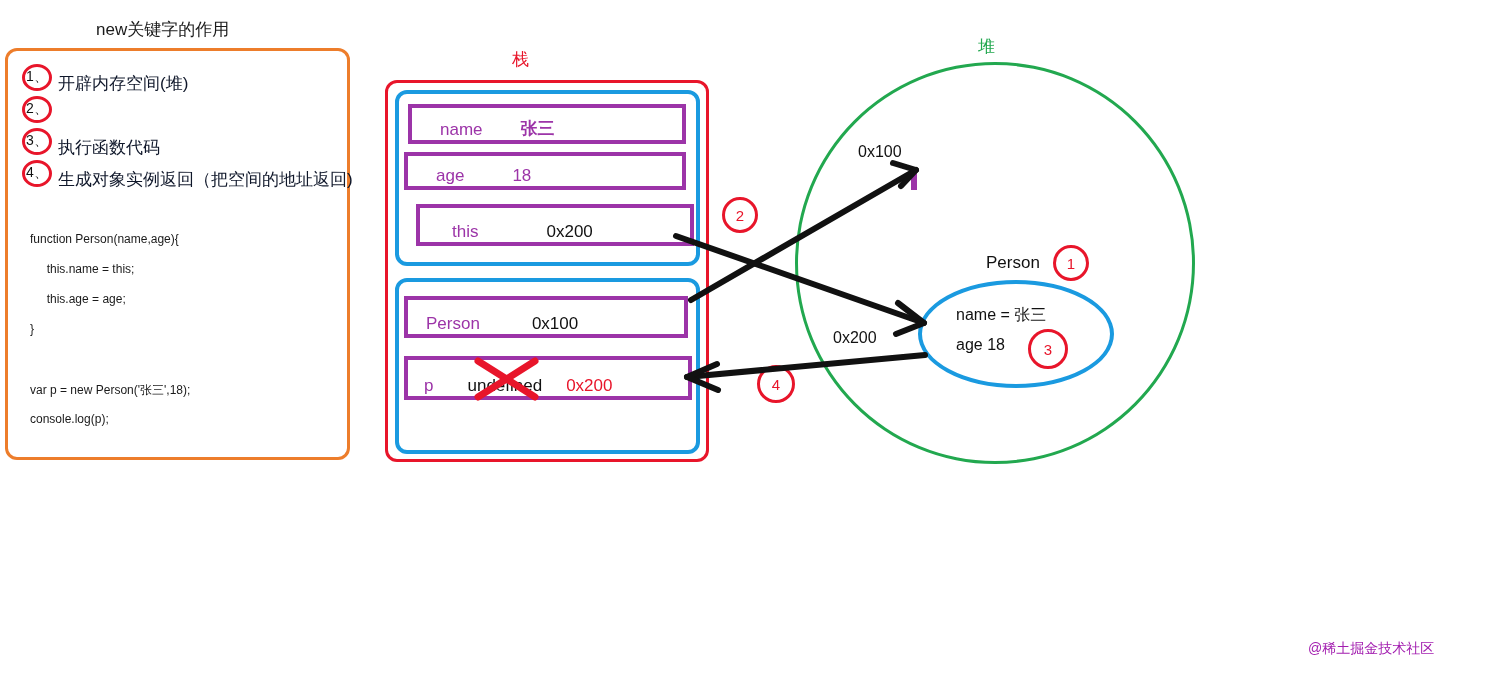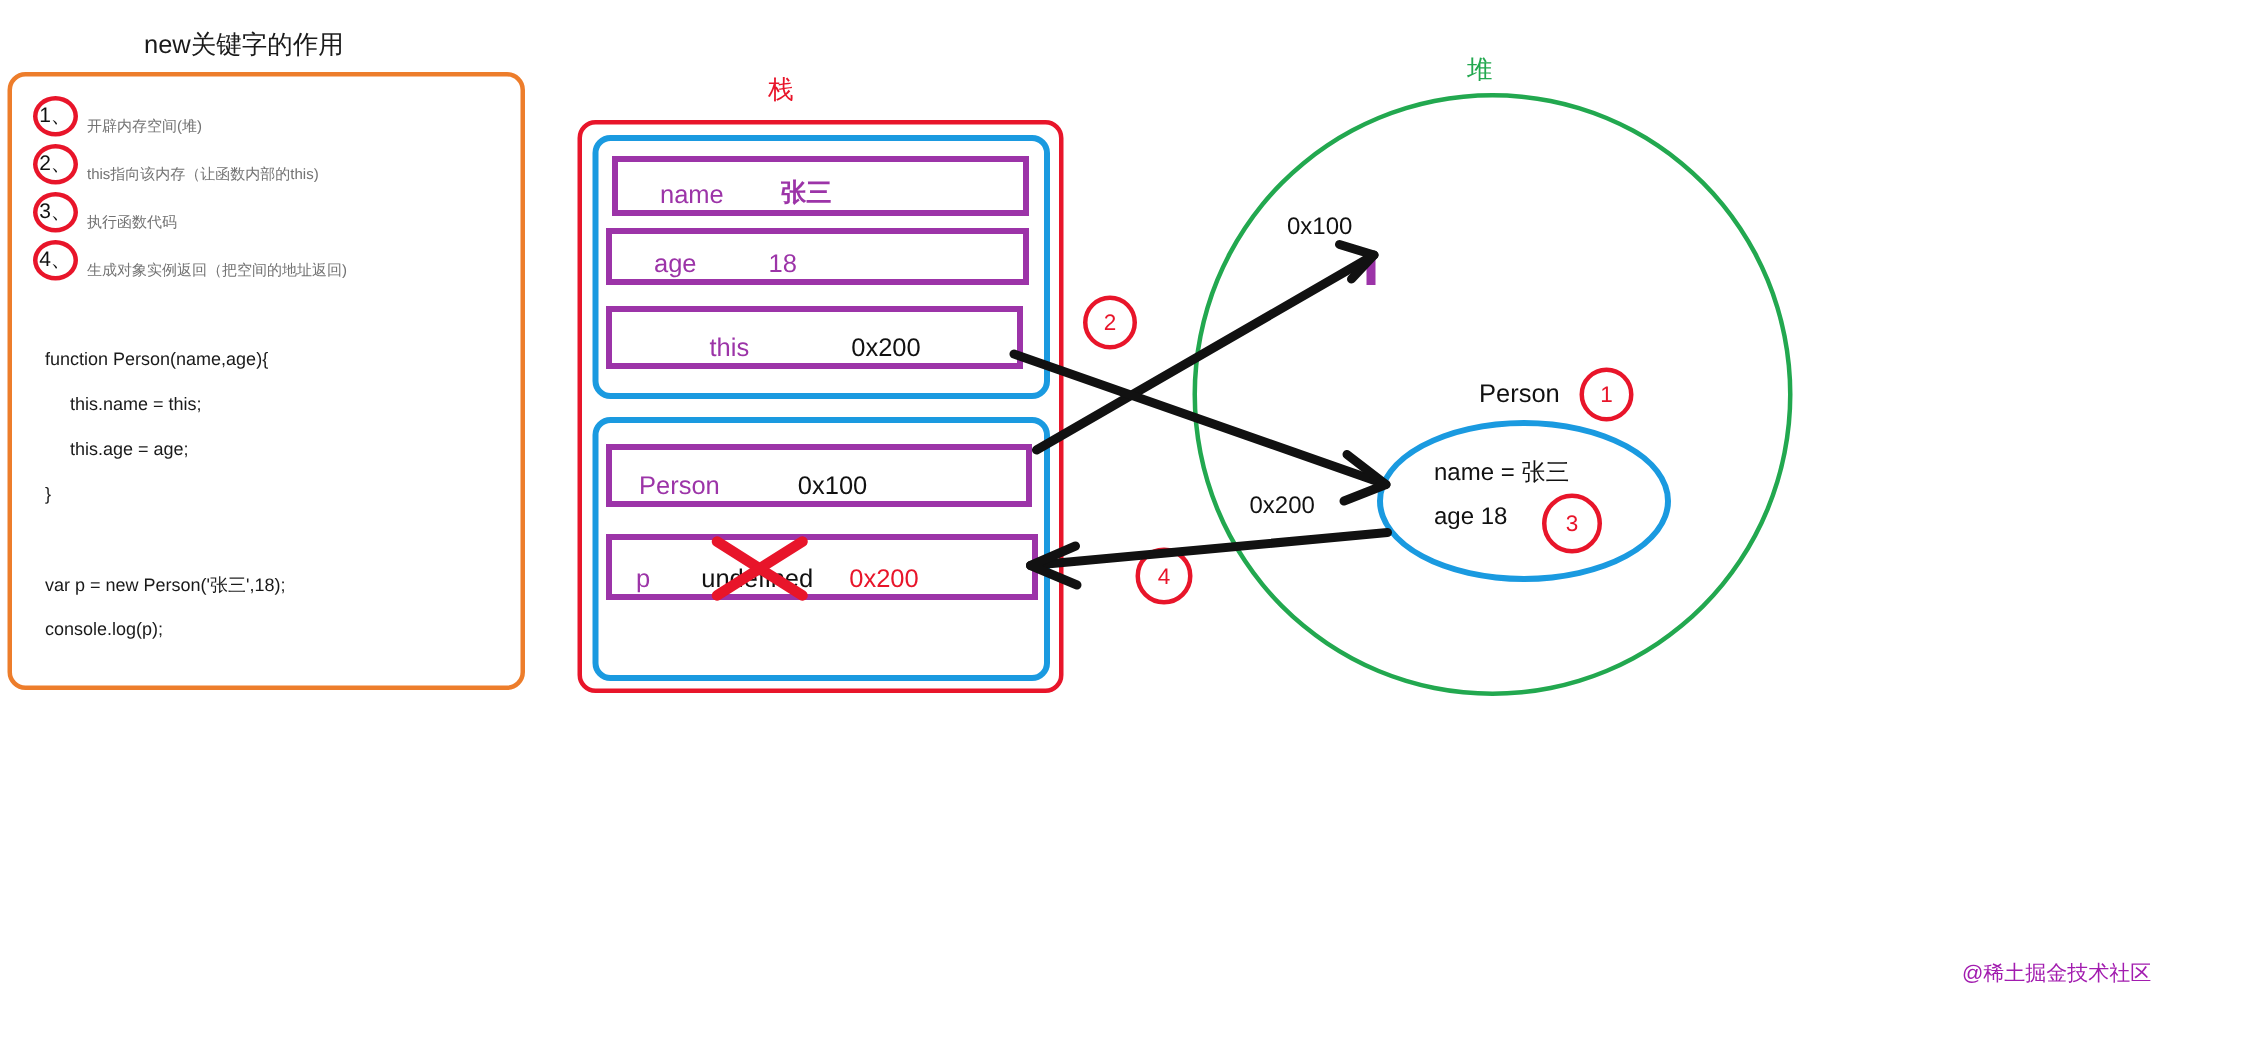--- a/index.html
+++ b/index.html
@@ -50,22 +50,22 @@
     display: flex;
     align-items: center;
     justify-content: center;
     font-size: 14px;
     color: #111111;
     margin-right: 6px;
     flex: none;
     background: transparent;
   }
   .list-text {
-    font-size: 10px;
-    color: #737373;
+    font-size: 17px;
+    color: #0f172a;
     margin-top: 13px;
   }
   .code-line {
     position: absolute;
     font-size: 12px;
     color: #1a1a1a;
     white-space: pre;
   }
 
   
@@ -113,21 +113,21 @@
     font-size: 17px;
     color: #111111;
   }
   .slot-val-red {
     font-size: 17px;
     color: #e8152a;
   }
 
   #slot-name { left: 408px; top: 104px; width: 278px; height: 40px; }
   #slot-age  { left: 404px; top: 152px; width: 282px; height: 38px; }
-  #slot-this { left: 404px; top: 204px; width: 278px; height: 42px; padding-left: 33px; }
+  #slot-this { left: 416px; top: 204px; width: 278px; height: 42px; }
   #slot-person { left: 404px; top: 296px; width: 284px; height: 42px; }
   #slot-p      { left: 404px; top: 356px; width: 288px; height: 44px; }
 
   
   #heap-label {
     left: 978px; top: 35px;
     font-size: 17px;
     color: #22a84f;
   }
   #heap-circle {
@@ -223,21 +223,20 @@
 
   <div class="abs" id="panel-title">new关键字的作用</div>
 
   <div class="abs" id="orange-box">
     <div class="list-row" style="top:12px;">
       <span class="num-badge">1、</span>
       <span class="list-text">开辟内存空间(堆)</span>
     </div>
     <div class="list-row" style="top:44px;">
       <span class="num-badge">2、</span>
-      <span class="list-text">this指向该内存（让函数内部的this)</span>
     </div>
     <div class="list-row" style="top:76px;">
       <span class="num-badge">3、</span>
       <span class="list-text">执行函数代码</span>
     </div>
     <div class="list-row" style="top:108px;">
       <span class="num-badge">4、</span>
       <span class="list-text">生成对象实例返回（把空间的地址返回)</span>
     </div>
 

